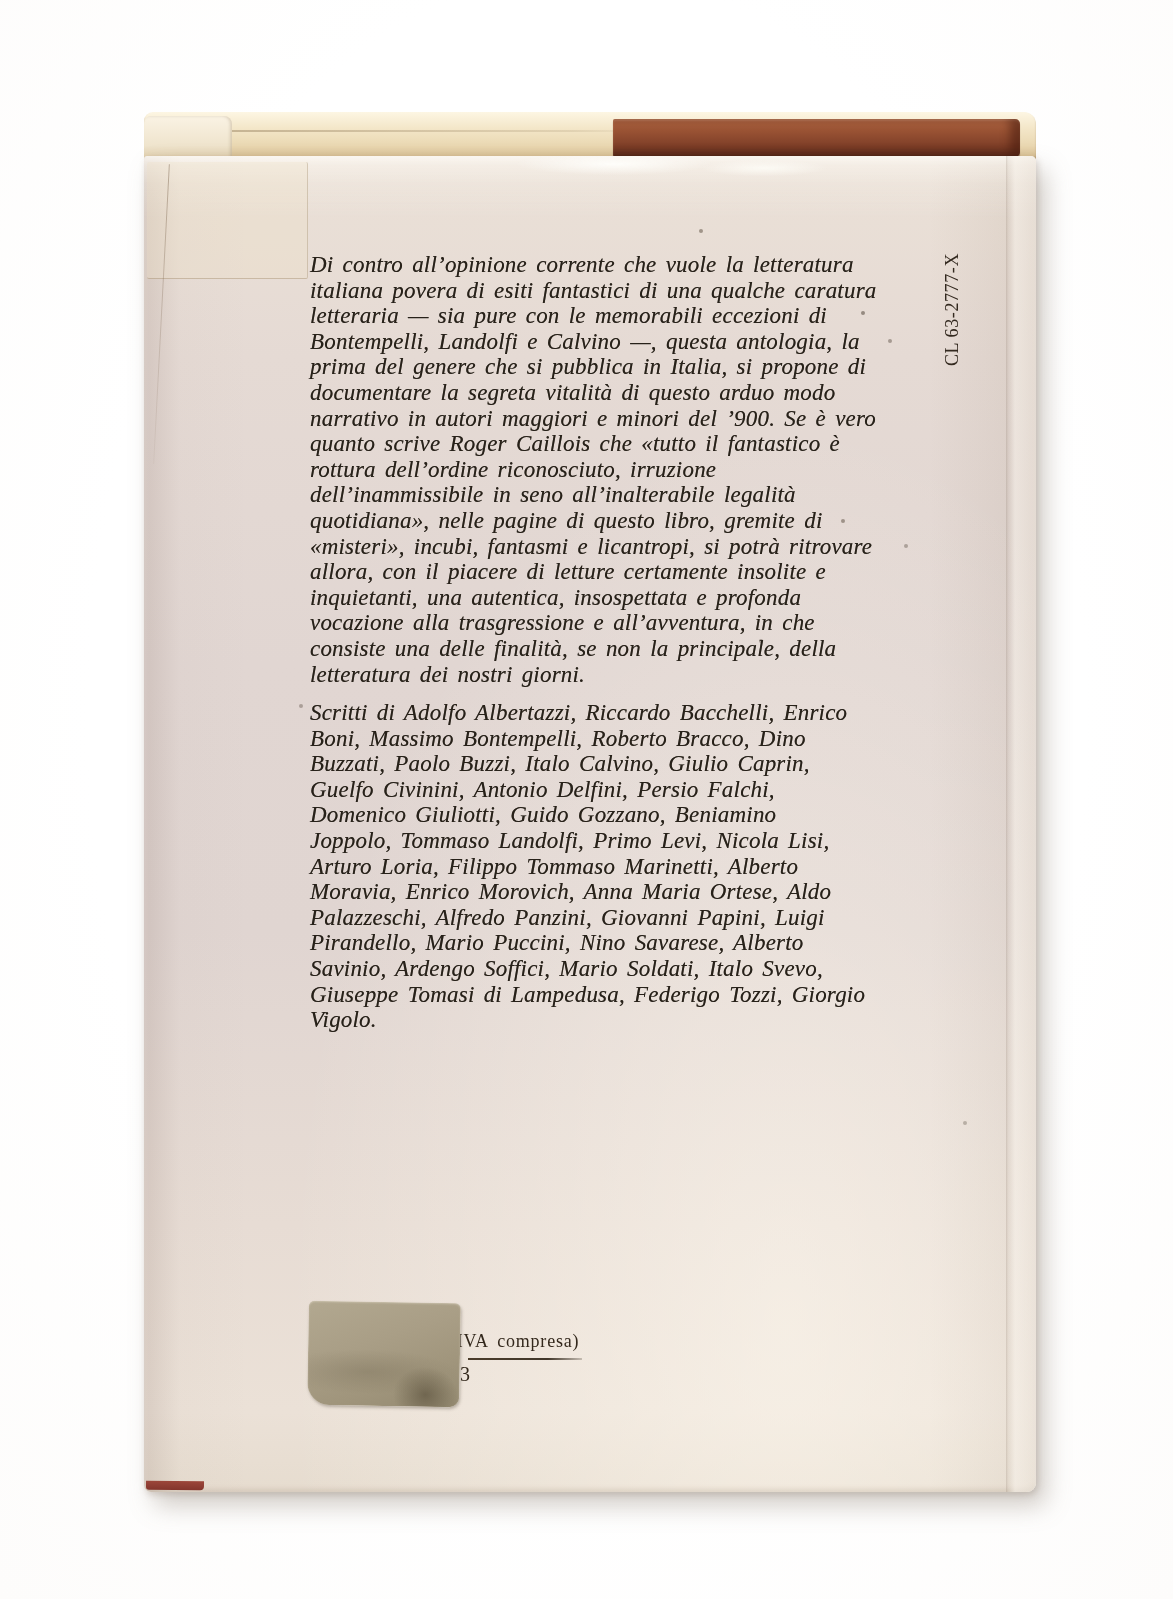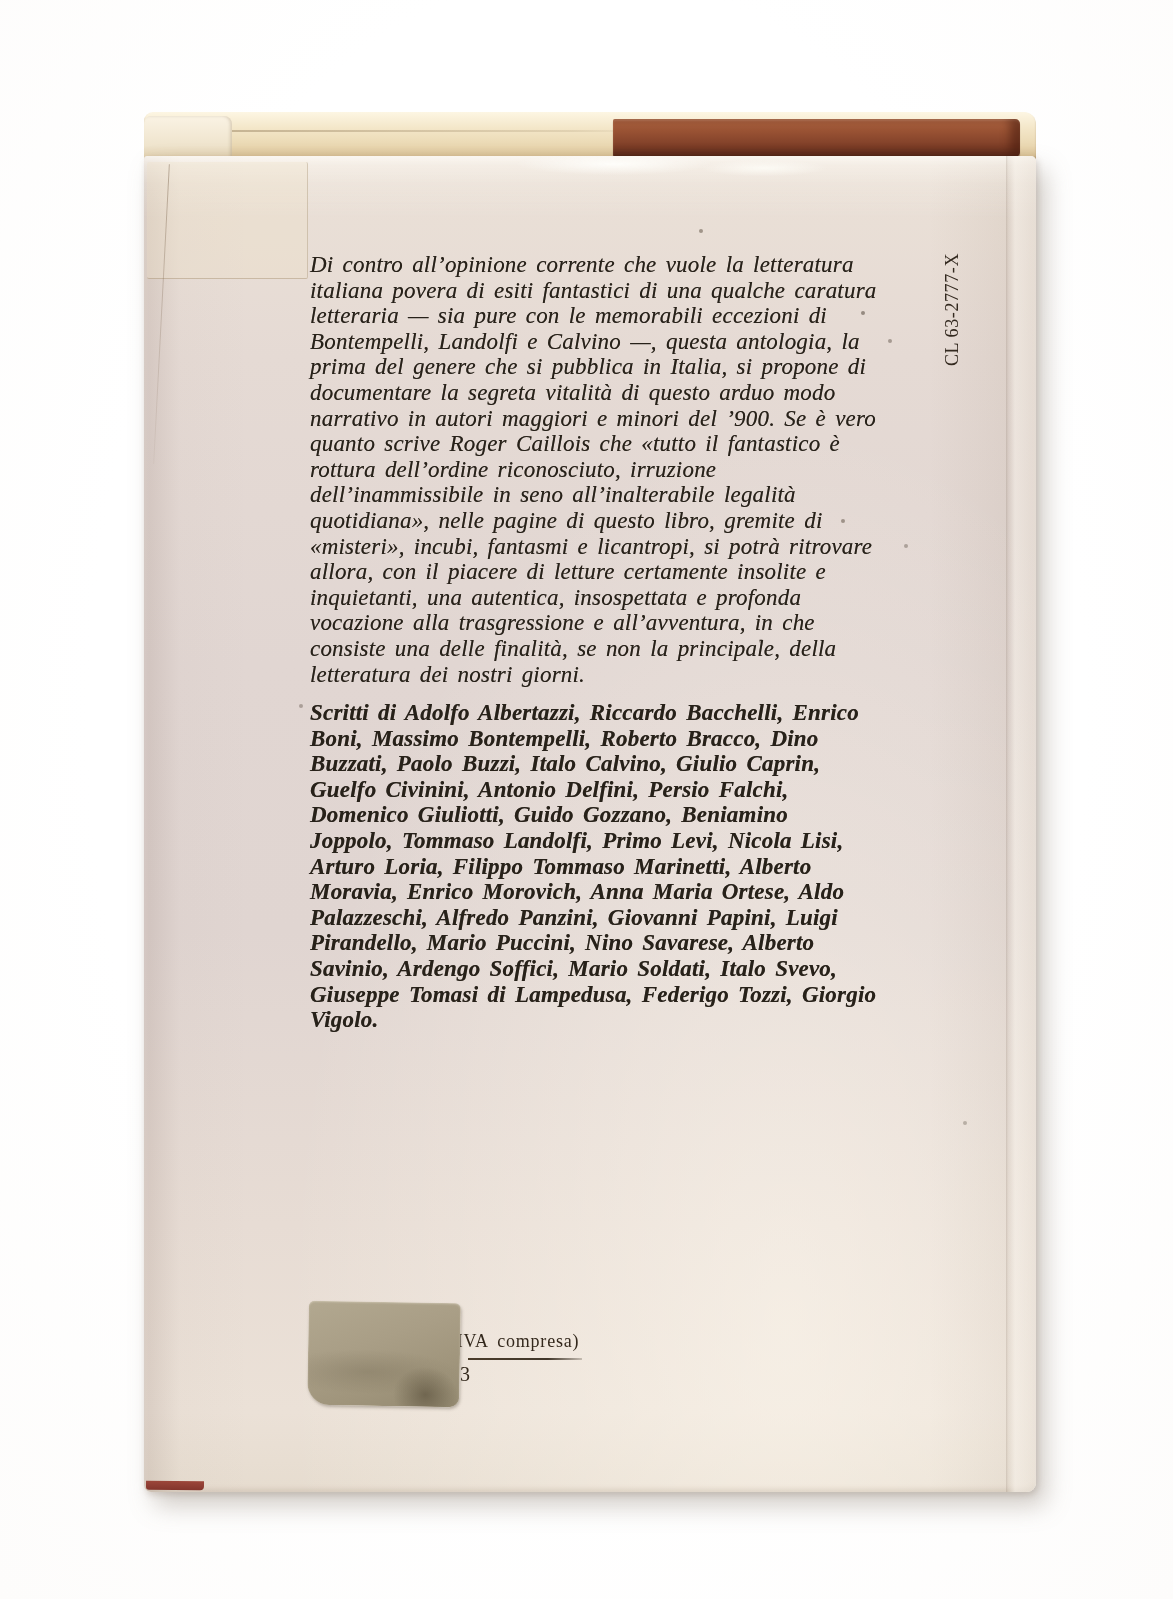--- a/index.html
+++ b/index.html
@@ -147,21 +147,21 @@
     font-style: italic;
     font-size: 23px;
     line-height: 25.6px;
     letter-spacing: 0.2px;
     word-spacing: 0.14em;
     color: var(--text, #272119);
     white-space: pre;
     text-shadow: 0 0 0.4px rgba(39,33,25,0.55);
   }
   .blurb   { top: 140px; }
-  .authors { top: 588px; font-weight: bold; }
+  .authors { top: 588px; }
   .catalog-code {
     position: absolute;
     left: 738px; top: 187px;
     width: 140px;
     text-align: center;
     font-size: 18px;
     letter-spacing: 0.6px;
     color: #33291f;
     transform: rotate(-90deg);
     transform-origin: center;

